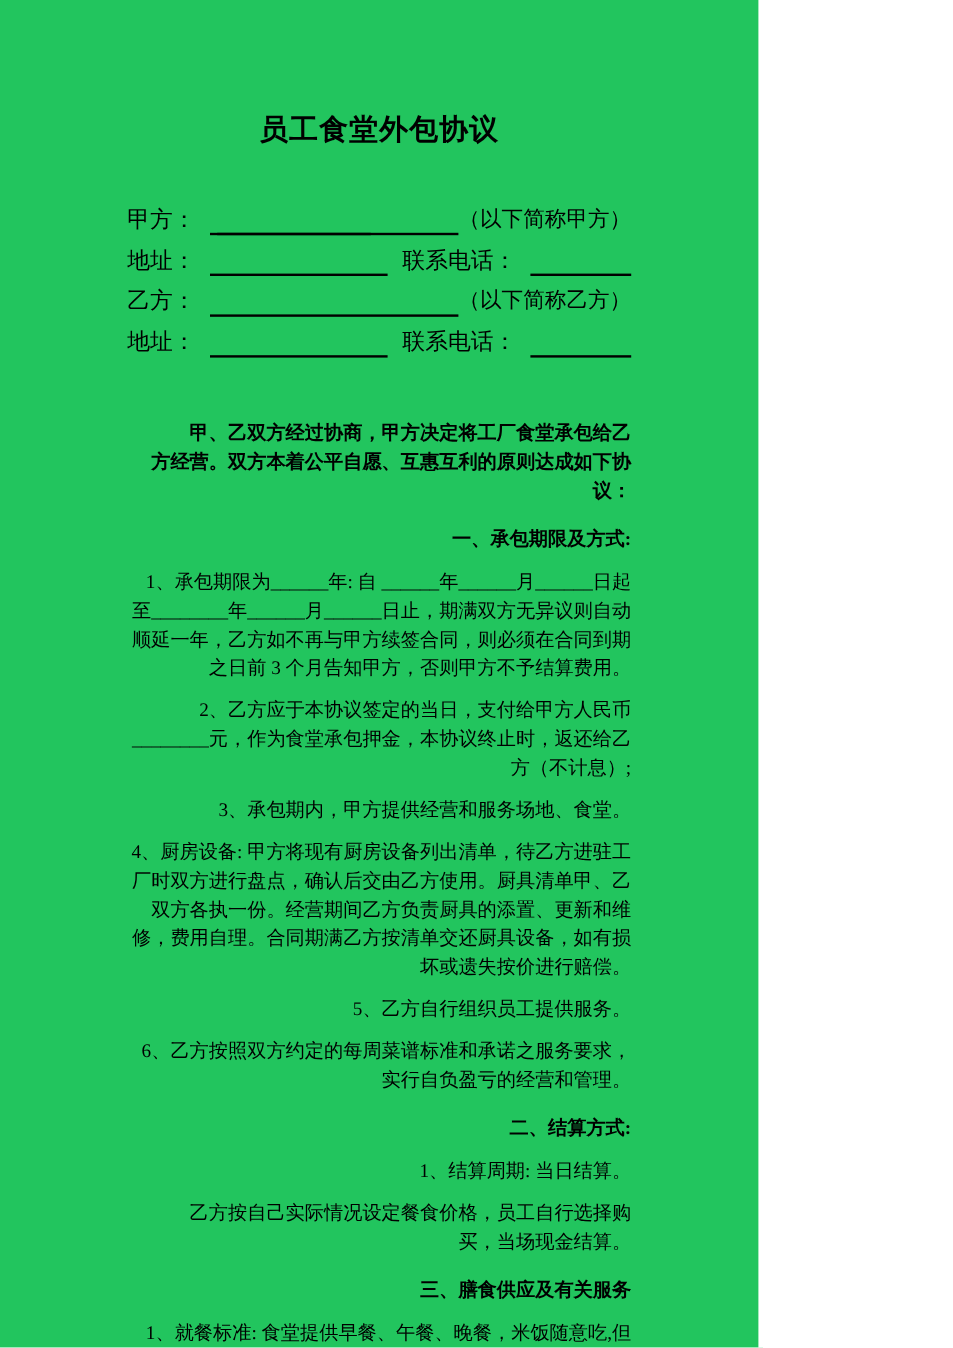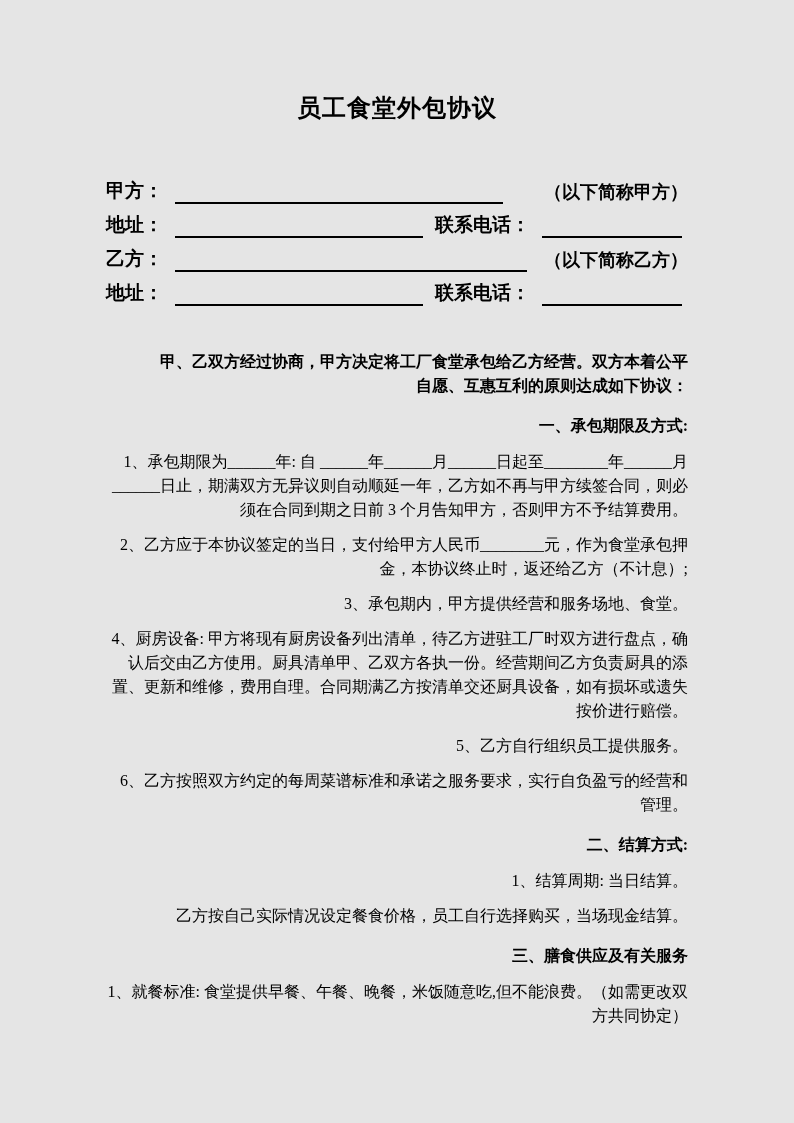--- a/index.html
+++ b/index.html
@@ -9,42 +9,41 @@
   }
   body {
     width: 794px;
     height: 1123px;
     overflow: hidden;
     color: #000000;
     font-family: "Liberation Serif", "DejaVu Serif", serif;
   }
   .page {
     box-sizing: border-box;
-    width: 794px;
+    width: 632px;
     height: 1123px;
     padding: 92px 106px 40px 106px;
-    background: #e5e5e5;
+    background: #22c55e;
   }
   .doc-title {
     font-size: 24px;
     font-weight: bold;
     text-align: center;
     letter-spacing: 1px;
     margin: 0 0 46px 0;
   }
   
   .party-block {
     margin-bottom: 44px;
   }
   .party-row {
     display: flex;
-    align-items: flex-end;
     height: 34px;
     font-size: 19px;
-    font-weight: bold;
+    font-weight: normal;
     white-space: nowrap;
   }
   .party-label {
     flex: 0 0 auto;
   }
   .blank {
     display: inline-block;
     border-bottom: 2px solid #000000;
     height: 24px;
     margin-left: 12px;

